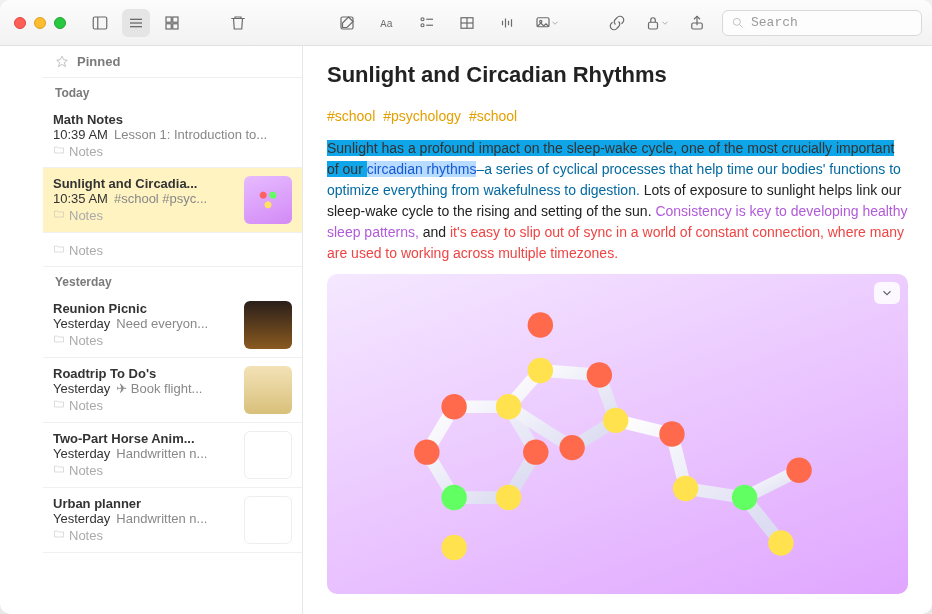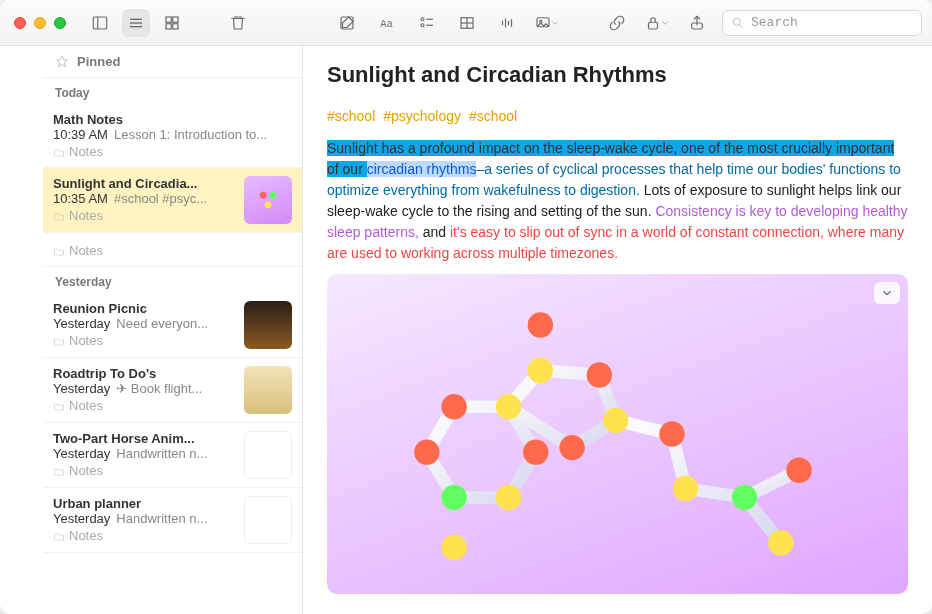--- a/index.html
+++ b/index.html
@@ -27,21 +27,21 @@
   .pinned{display:flex;align-items:center;gap:8px;height:32px;padding:0 12px;color:#7a7a7a;font-weight:600;border-bottom:1px solid #eee;}
   .pinned svg{width:14px;height:14px;stroke:#9a9a9a;fill:none;}
   .section{padding:8px 12px 4px;color:#7a7a7a;font-weight:600;font-size:12px;}
   .note-item{display:flex;gap:8px;padding:8px 10px;border-bottom:1px solid #f0f0f0;}
   .note-item.selected{background:#fff3c2;}
   .ni-body{flex:1;min-width:0;}
   .ni-title{font-weight:700;color:#333;white-space:nowrap;overflow:hidden;text-overflow:ellipsis;}
   .ni-meta{display:flex;gap:6px;color:#888;white-space:nowrap;overflow:hidden;text-overflow:ellipsis;}
   .ni-meta .time{color:#333;}
   .ni-meta .preview{overflow:hidden;text-overflow:ellipsis;}
-  .ni-folder{display:flex;align-items:flex-end;gap:4px;color:#aaa;margin-top:2px;}
+  .ni-folder{display:flex;align-items:flex-start;gap:4px;color:#aaa;margin-top:2px;}
   .ni-folder svg{width:12px;height:12px;stroke:#bbb;fill:none;}
   .thumb{width:48px;height:48px;border-radius:6px;flex-shrink:0;background:#e9dff7;position:relative;overflow:hidden;}
   .thumb.mole{background:linear-gradient(160deg,#e6bbff,#d38af6);}
   .thumb.mole::after{content:"";position:absolute;inset:12px;border-radius:8px;background:radial-gradient(circle at 30% 30%, #ff6060 0 3px, transparent 4px), radial-gradient(circle at 70% 30%, #60ff60 0 3px, transparent 4px), radial-gradient(circle at 50% 70%, #ffe060 0 3px, transparent 4px);}
   .thumb.picnic{background:linear-gradient(#2a1f1a,#8a5a20);}
   .thumb.bike{background:linear-gradient(#f3e2b7,#d8c07a);}
   .thumb.horse{background:#fff;border:1px solid #eee;}
   .thumb.urban{background:#fff;border:1px solid #eee;}
   .content{flex:1;overflow-y:auto;padding:16px 24px 40px;}
   .title{font-size:22px;font-weight:700;color:#222;margin-bottom:20px;}

